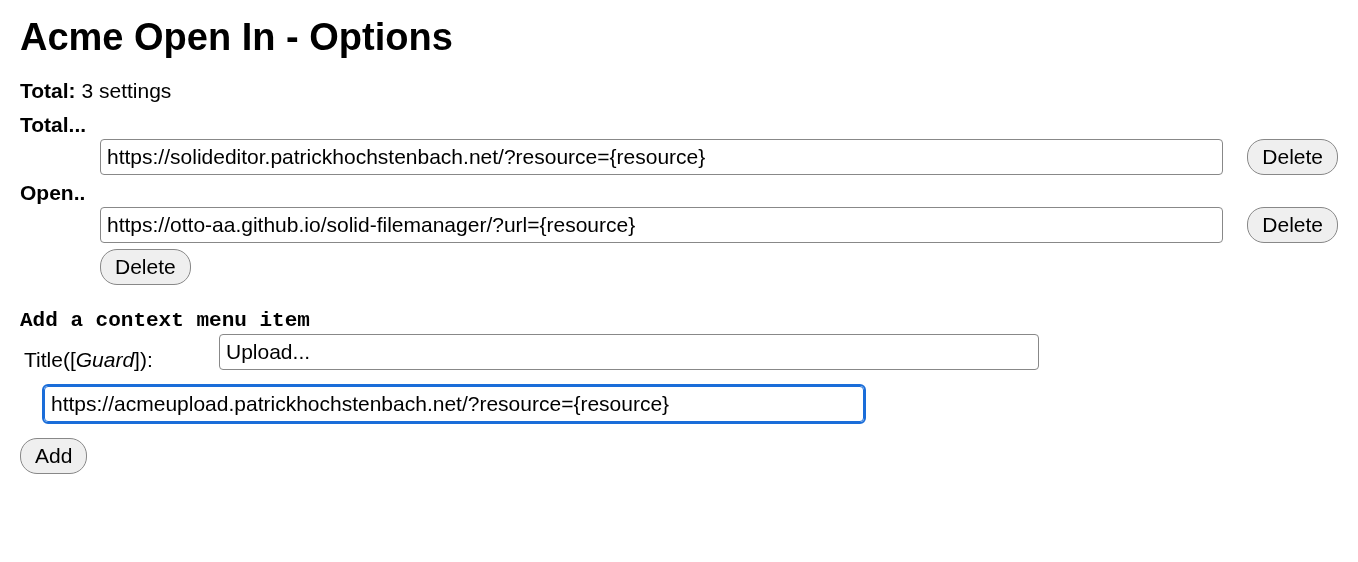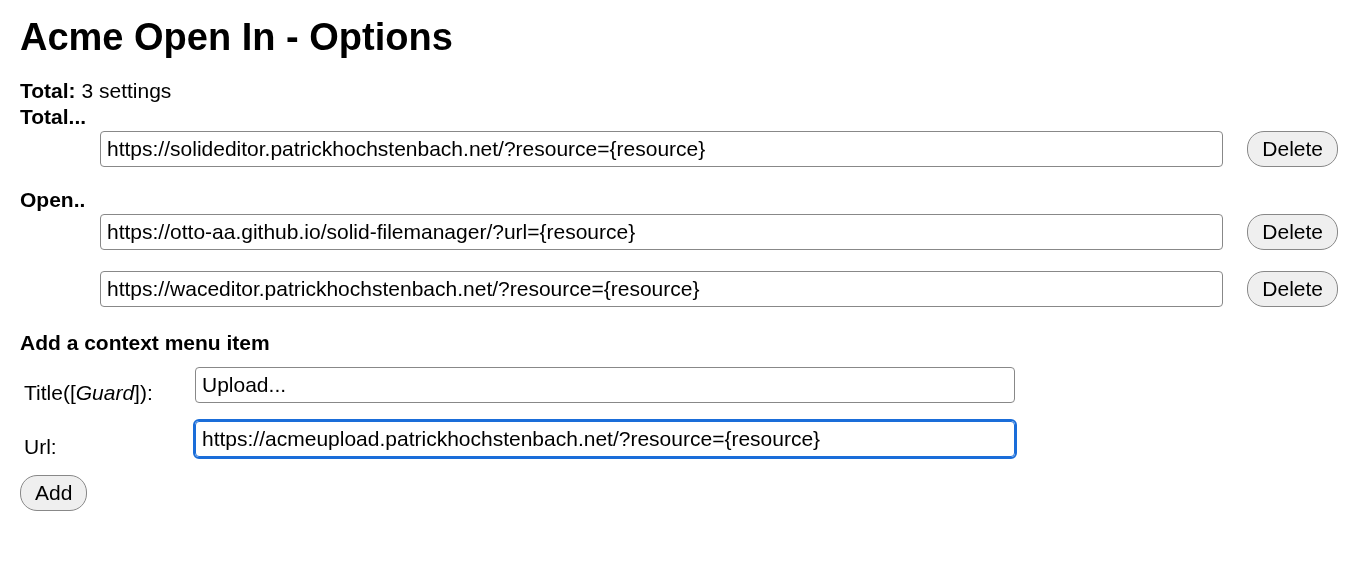--- a/index.html
+++ b/index.html
@@ -12,37 +12,37 @@
       font-size: 21px;
       color: #000;
       background: #fff;
     }
     h1 {
       font-size: 38px;
       font-weight: 700;
       margin: 0 0 20px 0;
     }
     .total-line {
-      margin-bottom: 2px;
+      margin-bottom: 10px;
     }
     .total-line .label {
       font-weight: 700;
     }
     .settings-list {
       margin-bottom: 24px;
     }
     .setting-label {
       font-weight: 700;
       margin-bottom: 2px;
     }
     .setting-row {
       display: flex;
       align-items: center;
       gap: 24px;
-      margin-bottom: 21px;
+      margin-bottom: 6px;
       padding-left: 80px;
     }
     .setting-row input[type="text"] {
       flex: 1;
       font-size: 21px;
       font-family: inherit;
       padding: 4px 6px;
       border: 1px solid #888;
       border-radius: 4px;
       height: 36px;
@@ -52,22 +52,22 @@
       font-family: inherit;
       padding: 4px 14px;
       background: #efefef;
       border: 1px solid #888;
       border-radius: 17px;
       cursor: pointer;
       height: 36px;
     }
     .add-section-heading {
       font-weight: 700;
-      margin-bottom: 10px;
       margin-top: 24px;
+      font-family: Liberation Mono, monospace;
     }
     .form-row {
       display: flex;
       align-items: center;
       margin-bottom: 14px;
     }
     .form-row .form-label {
       width: 175px;
       padding-left: 4px;
       margin-top: 16px;
@@ -76,20 +76,21 @@
       font-style: italic;
     }
     .form-row input[type="text"] {
       width: 820px;
       font-size: 21px;
       font-family: inherit;
       padding: 4px 6px;
       border: 1px solid #888;
       border-radius: 4px;
       height: 36px;
+      margin-left: 24px;
     }
     .form-row input.focused {
       outline: 2px solid #1a6dd9;
       outline-offset: 0;
       border-color: #1a6dd9;
     }
     .add-btn-wrap {
       margin-top: 16px;
     }
   </style>
@@ -111,35 +112,33 @@
     <button class="btn">Delete</button>
   </div>
 
   <div class="setting-label">Open..</div>
   <div class="setting-row">
     <input type="text" value="https://otto-aa.github.io/solid-filemanager/?url={resource}" style="">
     <button class="btn">Delete</button>
   </div>
 
   <div class="setting-row">
-    <input type="text" value="https://waceditor.patrickhochstenbach.net/?resource={resource}" style="">
     <button class="btn">Delete</button>
   </div>
 
 </div>
 
 <div class="add-section-heading">Add a context menu item</div>
 
 <div class="form-row">
   <div class="form-label">
     <span>Title([</span><span class="guard">Guard</span><span>]):</span>
   </div>
   <input type="text" value="Upload..." style="">
 </div>
 
 <div class="form-row">
-  <div class="form-label">Url:</div>
   <input type="text" class="focused" value="https://acmeupload.patrickhochstenbach.net/?resource={resource}" style="">
 </div>
 
 <div class="add-btn-wrap">
   <button class="btn">Add</button>
 </div>
 
 </body></html>

